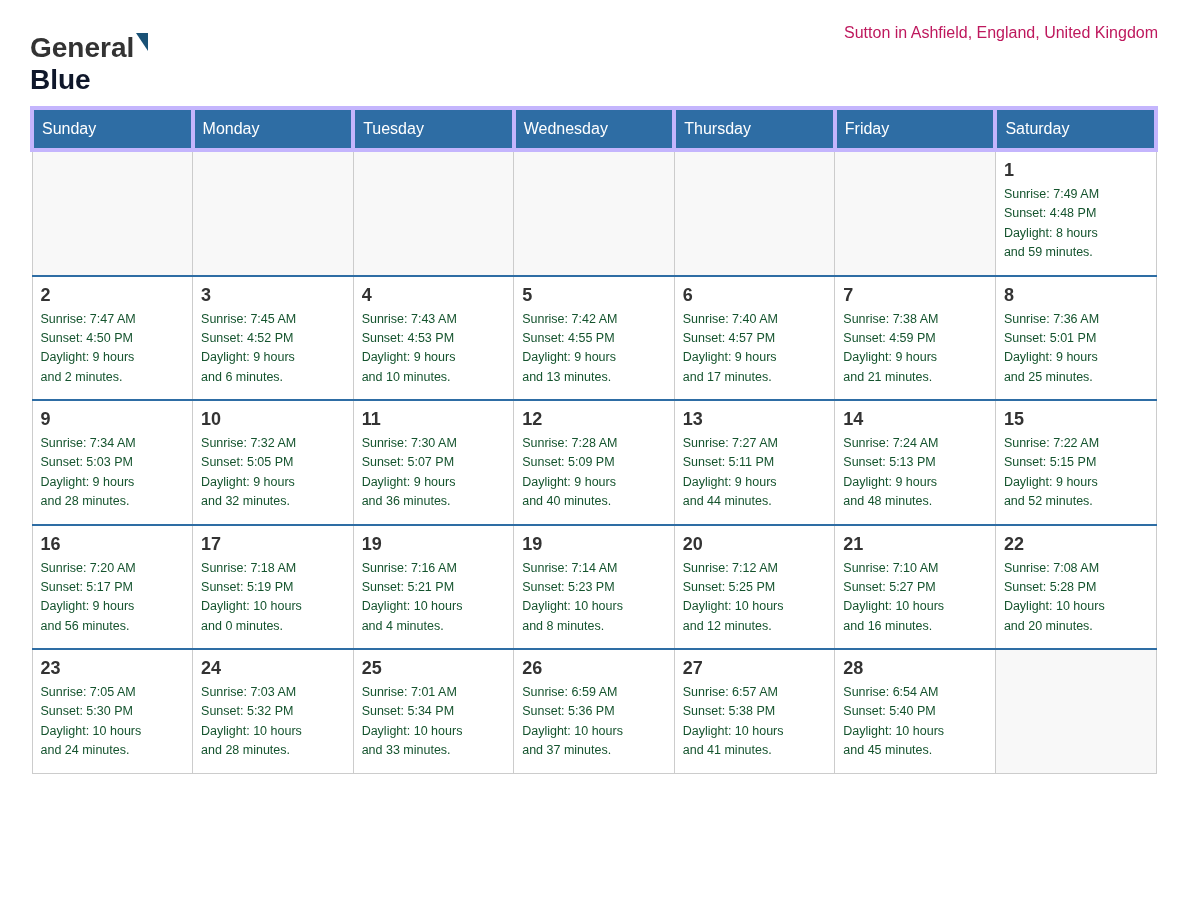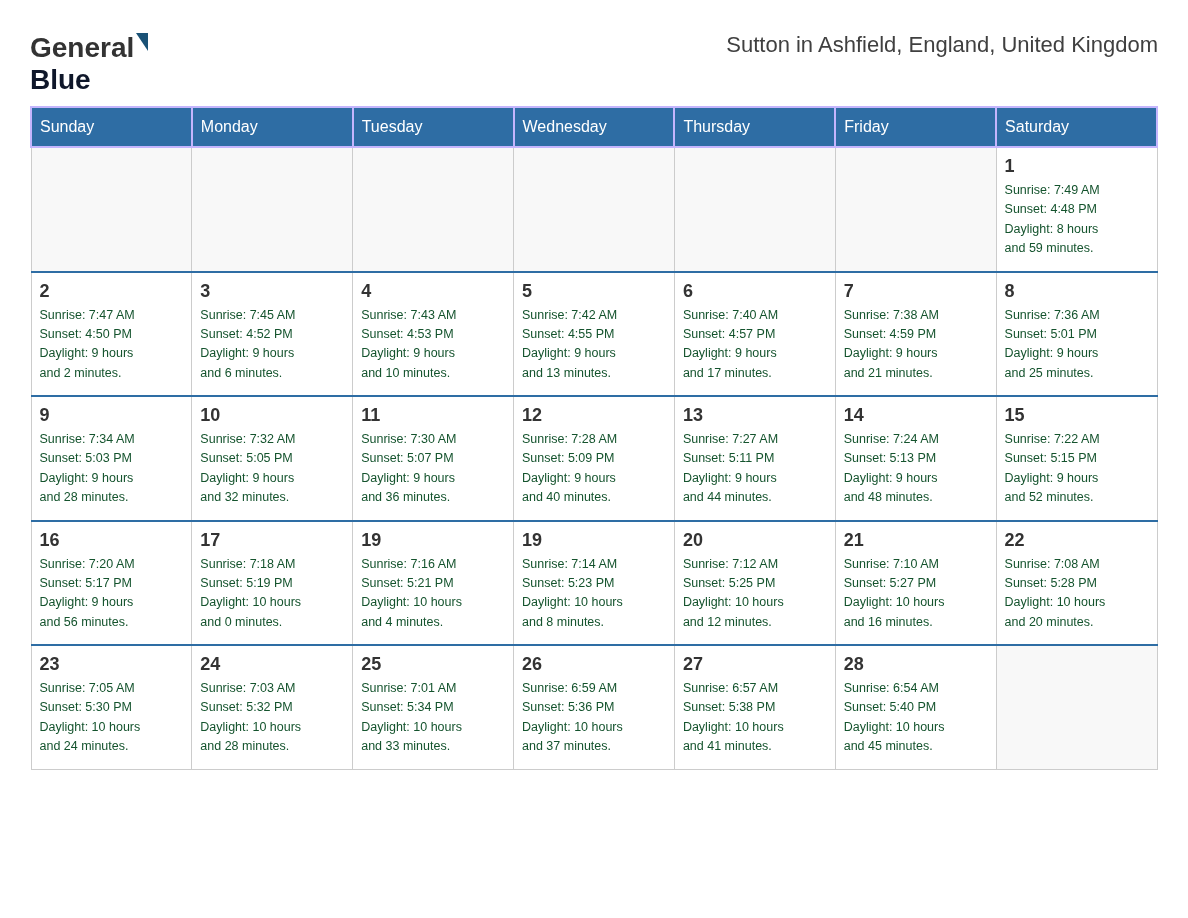--- a/index.html
+++ b/index.html
@@ -60,40 +60,40 @@
     }
 
     .month-title {
       font-size: 52px;
       font-weight: bold;
       color: #333;
       line-height: 1.1;
     }
 
     .location-title {
-      font-size: 22px;
-      color: #404040;
-      margin-top: 12px;
+      font-size: 16px;
+      color: #be185d;
+      margin-top: 4px;
     }
 
     
     .calendar {
       width: 100%;
       border-collapse: collapse;
       margin-top: 10px;
     }
 
     .calendar th {
       background-color: #2e6da4;
       color: #fff;
       font-size: 16px;
       font-weight: normal;
       padding: 10px 8px;
       text-align: left;
-      border: 2px solid #c4b5fd;
+      border: 4px solid #c4b5fd;
     }
 
     .calendar td {
       vertical-align: top;
       padding: 8px 8px 12px 8px;
       border: 1px solid #ccc;
       border-top: 2px solid #2e6da4;
       font-size: 13px;
       width: 14.28%;
       min-height: 100px;

